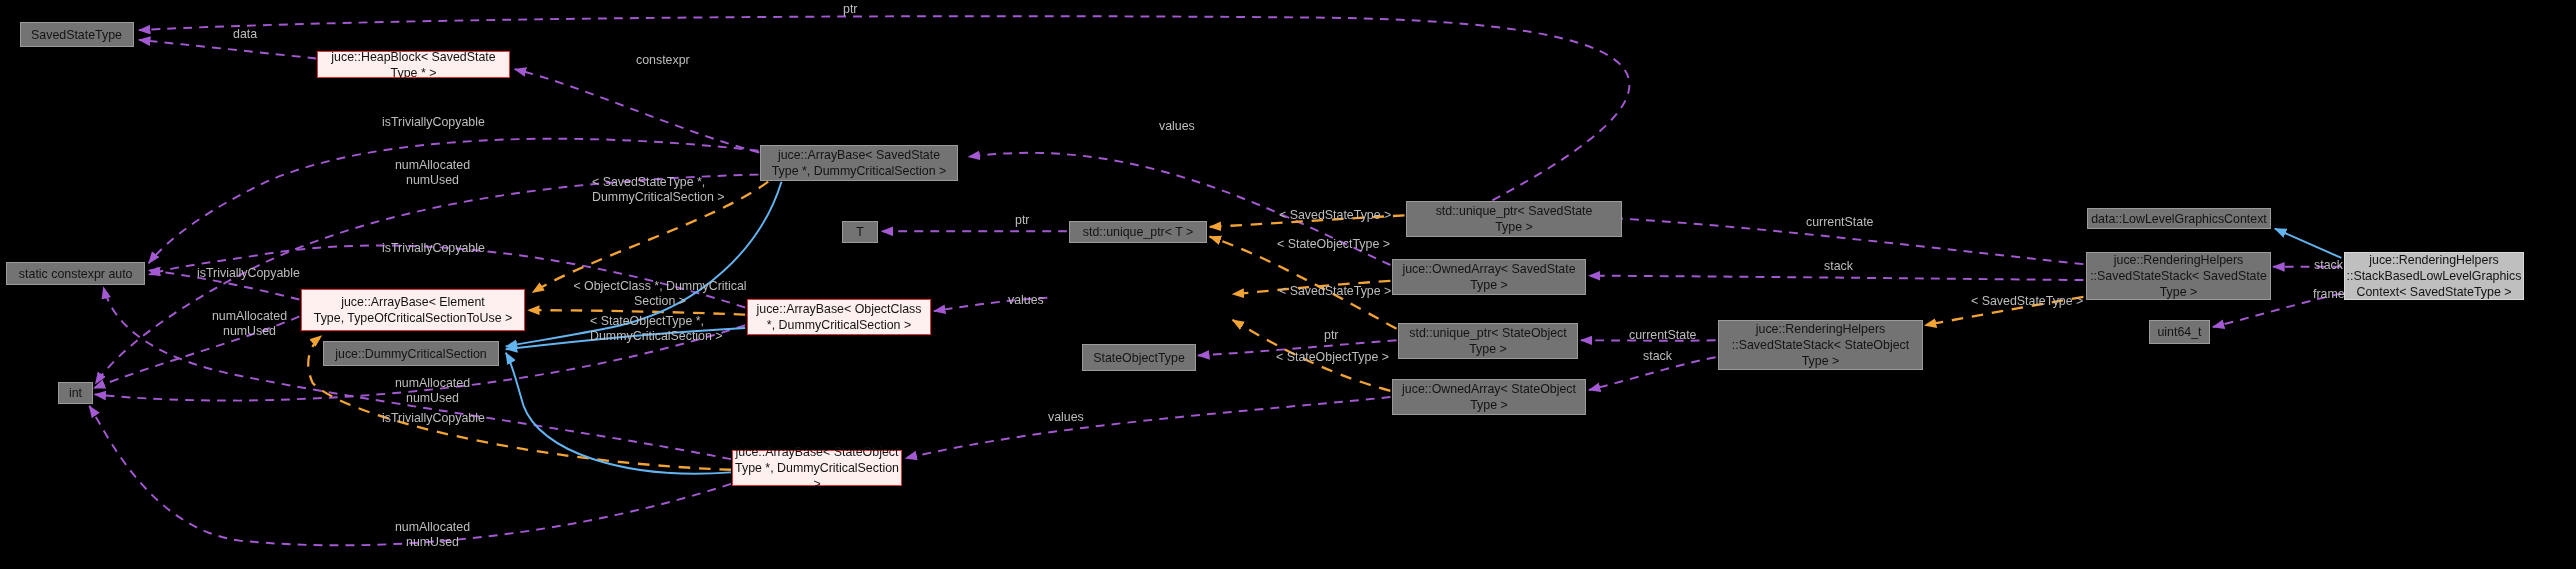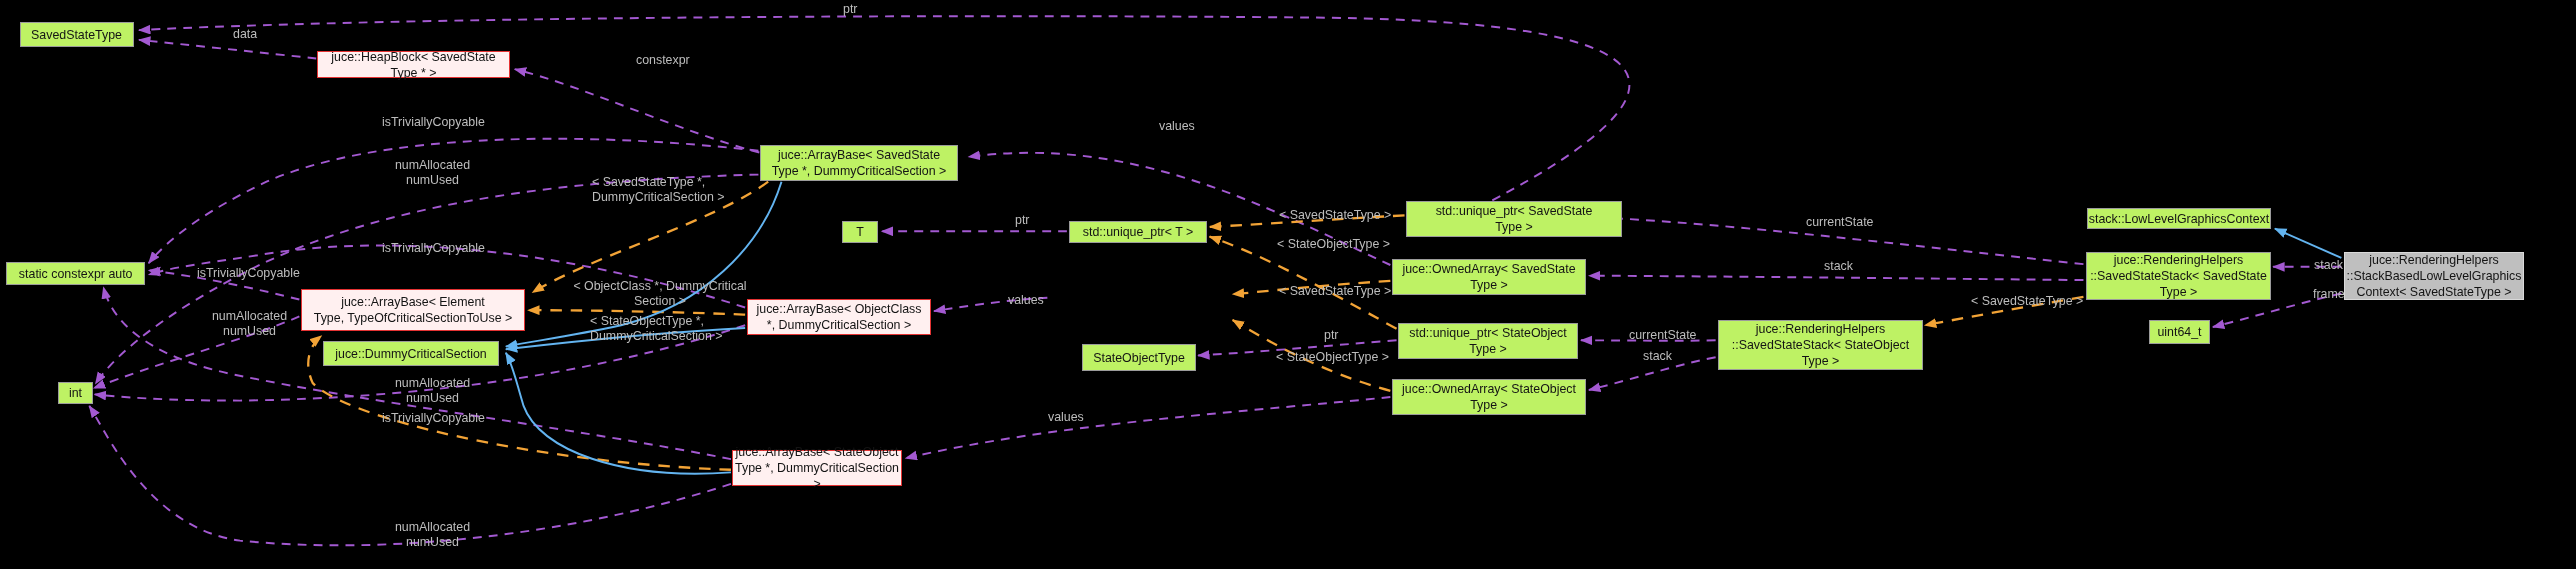--- a/index.html
+++ b/index.html
@@ -1,19 +1,19 @@
 <!DOCTYPE html>
 <html style="font-size:14px"><head>
 <meta charset="utf-8">
 <style>
   html,body{margin:0;padding:0;background:#000;}
   #stage{position:relative;width:2576px;height:569px;background:#000;overflow:hidden;
          font-family:"Liberation Sans","DejaVu Sans",sans-serif;}
   #edgelayer{position:absolute;left:0;top:0;z-index:1;}
-  .node{position:absolute;z-index:3;background:#bef264;border:1.3px solid #9b9b9b;color:#141414;
+  .node{position:absolute;z-index:3;background:#737373;border:1.3px solid #9b9b9b;color:#141414;
         display:flex;align-items:center;justify-content:center;text-align:center;
         white-space:pre-line;font-size:12.4px;line-height:16px;box-sizing:border-box;}
   .node.tpl{background:#fff0f0;border:1.8px solid #e53333;}
   .node.subject{background:#bfbfbf;border:1.3px solid #d9d9d9;}
   .elabel{position:absolute;z-index:2;color:#bdbdbd;font-size:12.4px;line-height:15px;
           white-space:pre-line;text-align:center;margin-left:24px;}
 </style>
 </head>
 <body>
 
@@ -118,21 +118,21 @@
   <div class="node tpl" style="left:317px;top:51px;width:193px;height:27px">juce::HeapBlock&lt; SavedState
 Type * &gt;</div>
   <div class="node" style="left:760px;top:145px;width:198px;height:36px">juce::ArrayBase&lt; SavedState
 Type *, DummyCriticalSection &gt;</div>
   <div class="node" style="left:842px;top:221px;width:36px;height:22px">T</div>
   <div class="node" style="left:1069px;top:221px;width:138px;height:22px">std::unique_ptr&lt; T &gt;</div>
   <div class="node" style="left:1406px;top:201px;width:216px;height:36px">std::unique_ptr&lt; SavedState
 Type &gt;</div>
   <div class="node" style="left:1392px;top:259px;width:194px;height:36px">juce::OwnedArray&lt; SavedState
 Type &gt;</div>
-  <div class="node" style="left:2087px;top:208px;width:184px;height:21px">stack::LowLevelGraphicsContext</div>
+  <div class="node" style="left:2087px;top:208px;width:184px;height:21px">data::LowLevelGraphicsContext</div>
   <div class="node" style="left:2086px;top:252px;width:185px;height:48px">juce::RenderingHelpers
 ::SavedStateStack&lt; SavedState
 Type &gt;</div>
   <div class="node subject" style="left:2344px;top:252px;width:180px;height:48px">juce::RenderingHelpers
 ::StackBasedLowLevelGraphics
 Context&lt; SavedStateType &gt;</div>
   <div class="node" style="left:2149px;top:320px;width:61px;height:24px">uint64_t</div>
   <div class="node" style="left:1398px;top:323px;width:180px;height:36px">std::unique_ptr&lt; StateObject
 Type &gt;</div>
   <div class="node" style="left:1718px;top:320px;width:205px;height:50px">juce::RenderingHelpers

